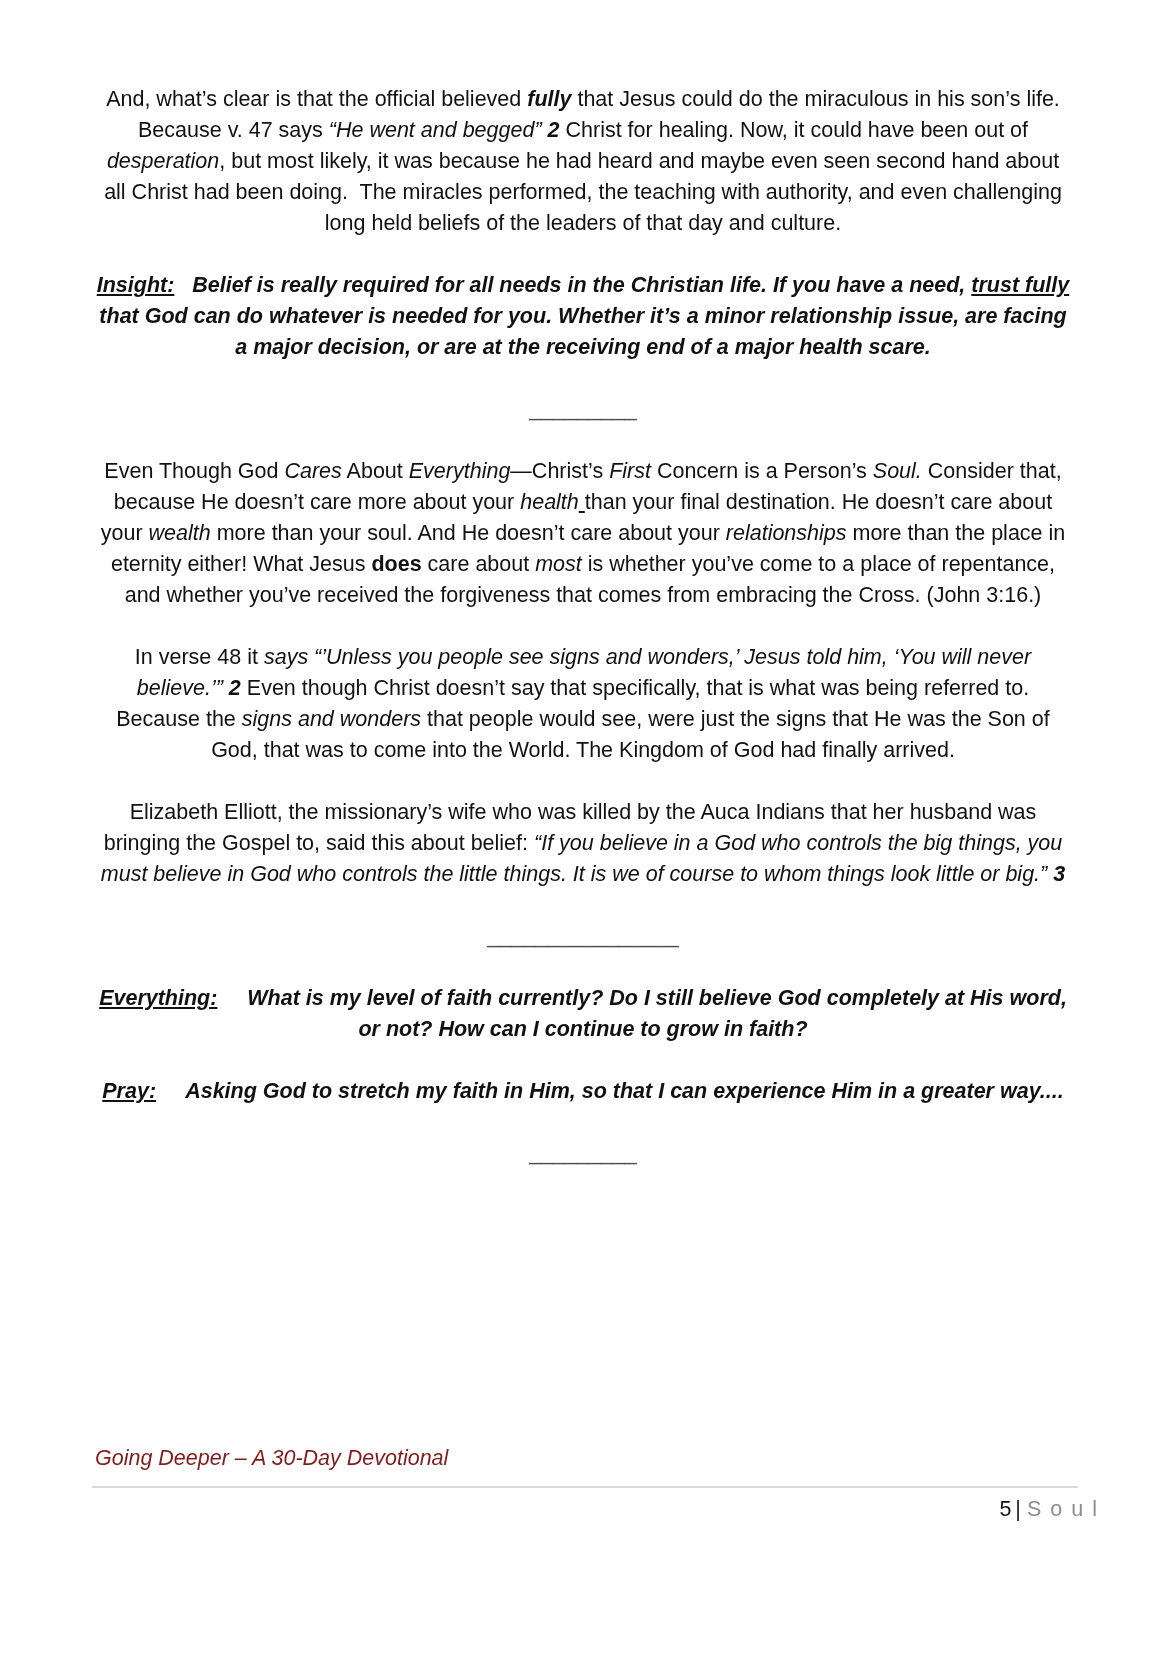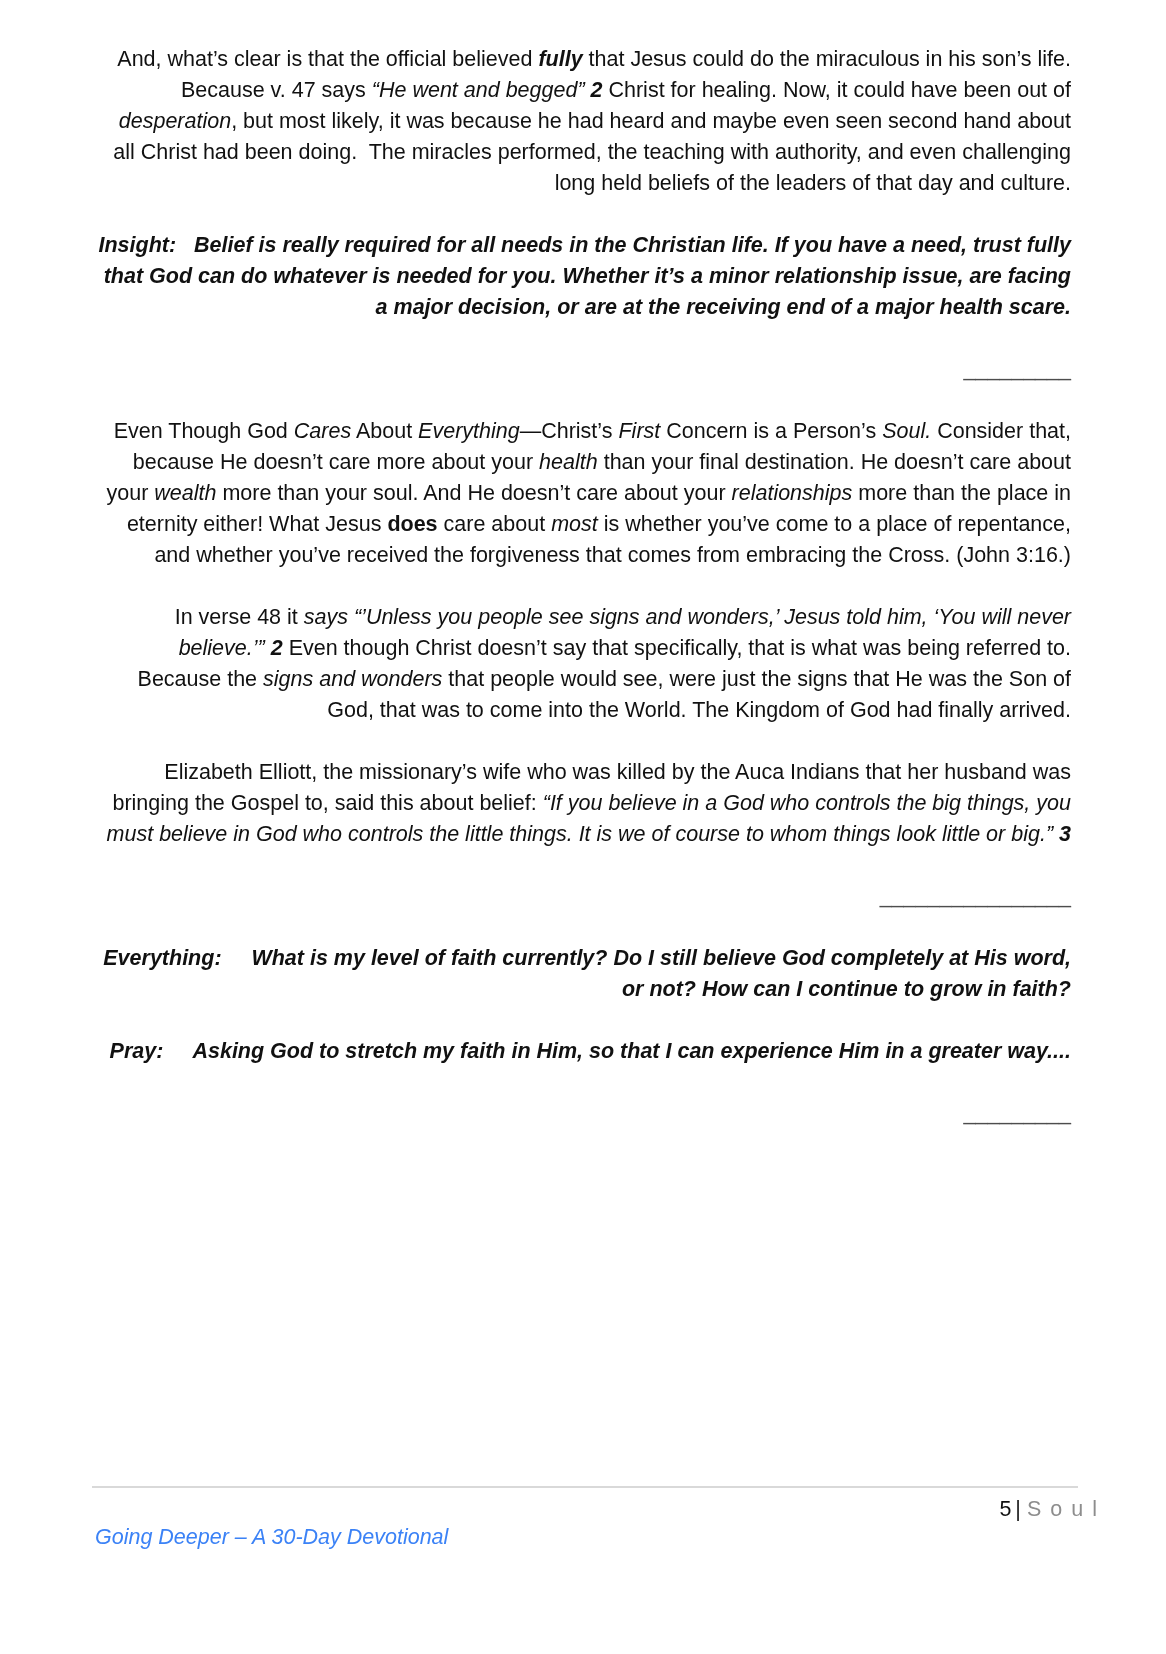--- a/index.html
+++ b/index.html
@@ -8,29 +8,29 @@
     width: 1166px;
     height: 1654px;
     background: #ffffff;
     font-family: "Liberation Sans", "DejaVu Sans", sans-serif;
     color: #111111;
     overflow: hidden;
   }
   .content {
     width: 976px;
     margin: 0 auto;
-    padding-top: 44px;
-    text-align: right;
+    padding-top: 84px;
+    text-align: center;
     font-size: 21.5px;
     line-height: 31px;
   }
   .para { margin: 0 0 31px 0; }
   .b { font-weight: bold; }
   .i { font-style: italic; }
-  .u { }
+  .u { text-decoration: underline; }
   .divider {
     margin: 0 0 31px 0;
     color: #4d4d4d;
     line-height: 31px;
     letter-spacing: 0;
     user-select: none;
   }
   .footer-rule {
     position: absolute;
     left: 92px;
@@ -44,24 +44,24 @@
     right: 60px;
     font-size: 21.5px;
     color: #111111;
     white-space: nowrap;
   }
   .footer-pageline .sep { margin: 0 6px 0 4px; color: #222222; }
   .footer-pageline .pageword { color: #8d8d8d; letter-spacing: 9px; }
   .footer-title {
     position: absolute;
     left: 95px;
-    top: 1525px;
+    top: 1446px;
     font-size: 21.5px;
     font-style: italic;
-    color: #3b82f6;
+    color: #7f1d1d;
     white-space: nowrap;
   }
 </style>
 </head>
 <body>
 
 <div class="page">
   <div class="content">
       <p class="para"><span>And, what’s clear is that the official believed </span><span class="b i">fully</span><span> that Jesus could do the miraculous in his son’s life. Because v. 47 says </span><span class="i">“He went and begged”</span><span class="i"> </span><span class="b i">2</span><span> Christ for healing. Now, it could have been out of </span><span class="i">desperation</span><span>, but most likely, it was because he had heard and maybe even seen second hand about all Christ had been doing.&nbsp; The miracles performed, the teaching with authority, and even challenging long held beliefs of the leaders of that day and culture.</span></p>
       <p class="para"><span class="b i u">Insight:</span><span class="b i">&nbsp;&nbsp; </span><span class="b i">Belief is really required for all needs in the Christian life. If you have a need, </span><span class="b i u">trust fully</span><span class="b i"> that God can do whatever is needed for you. Whether it’s a minor relationship issue, are facing a major decision, or are at the receiving end of a major health scare.</span></p>

